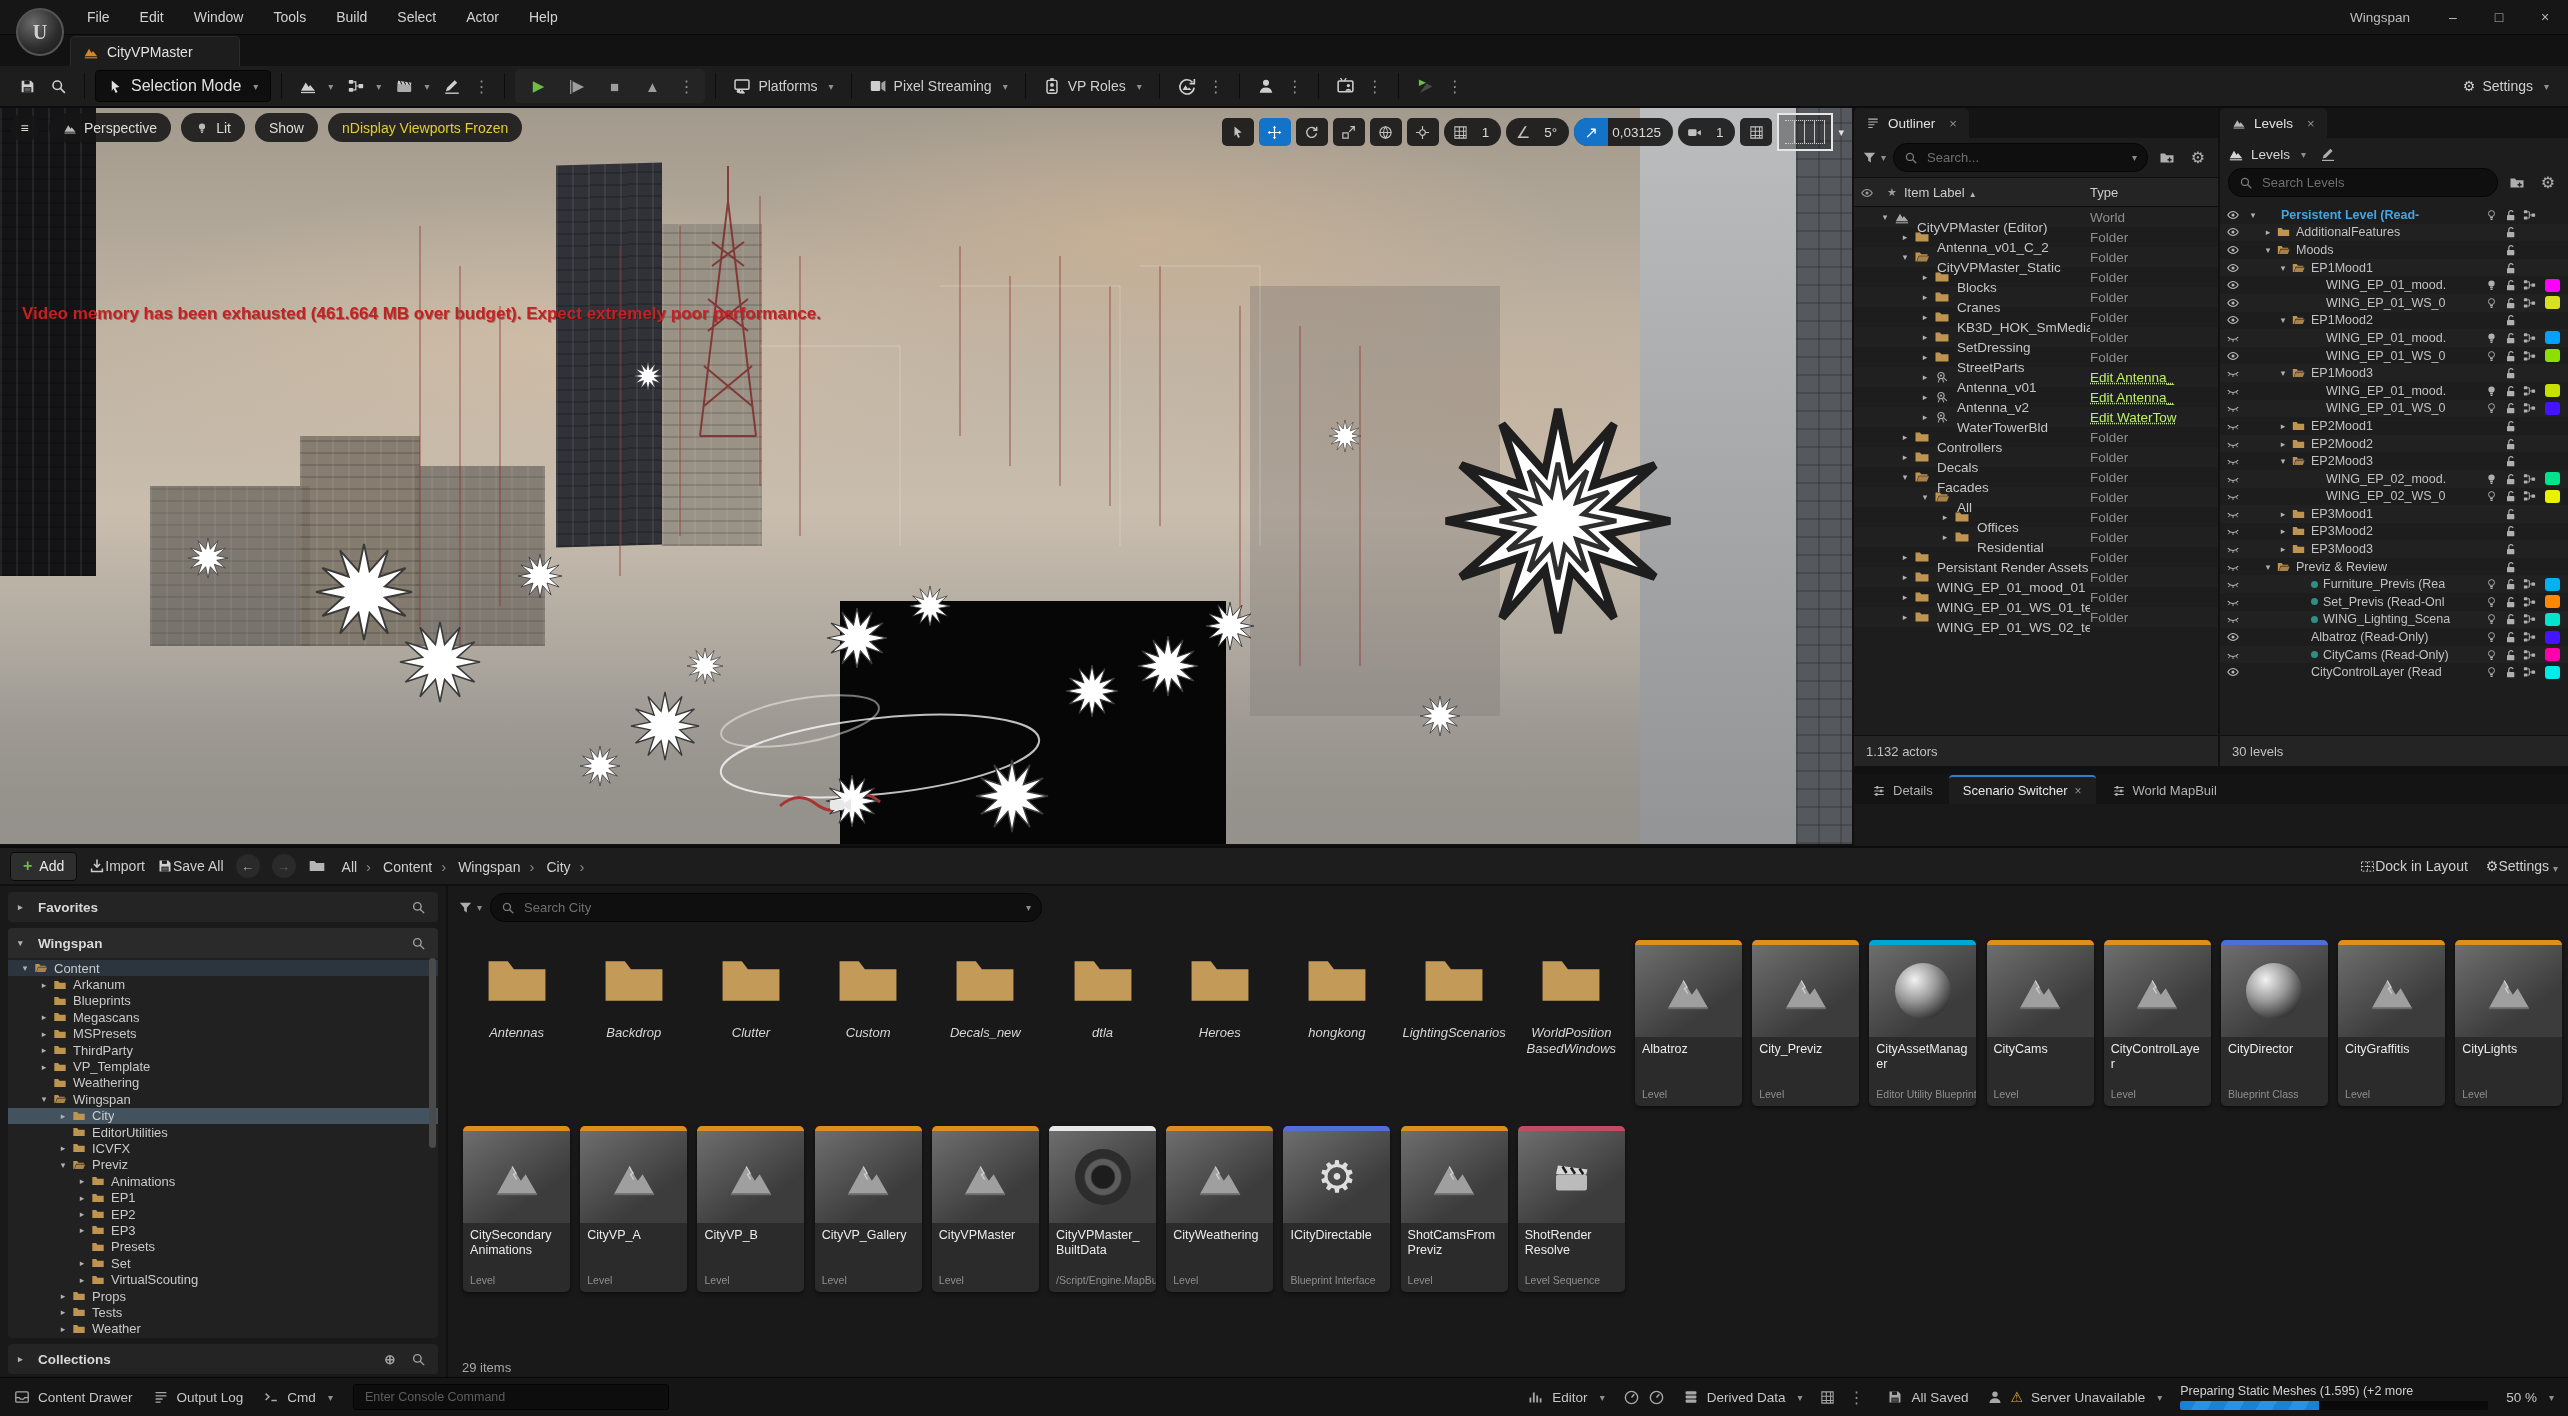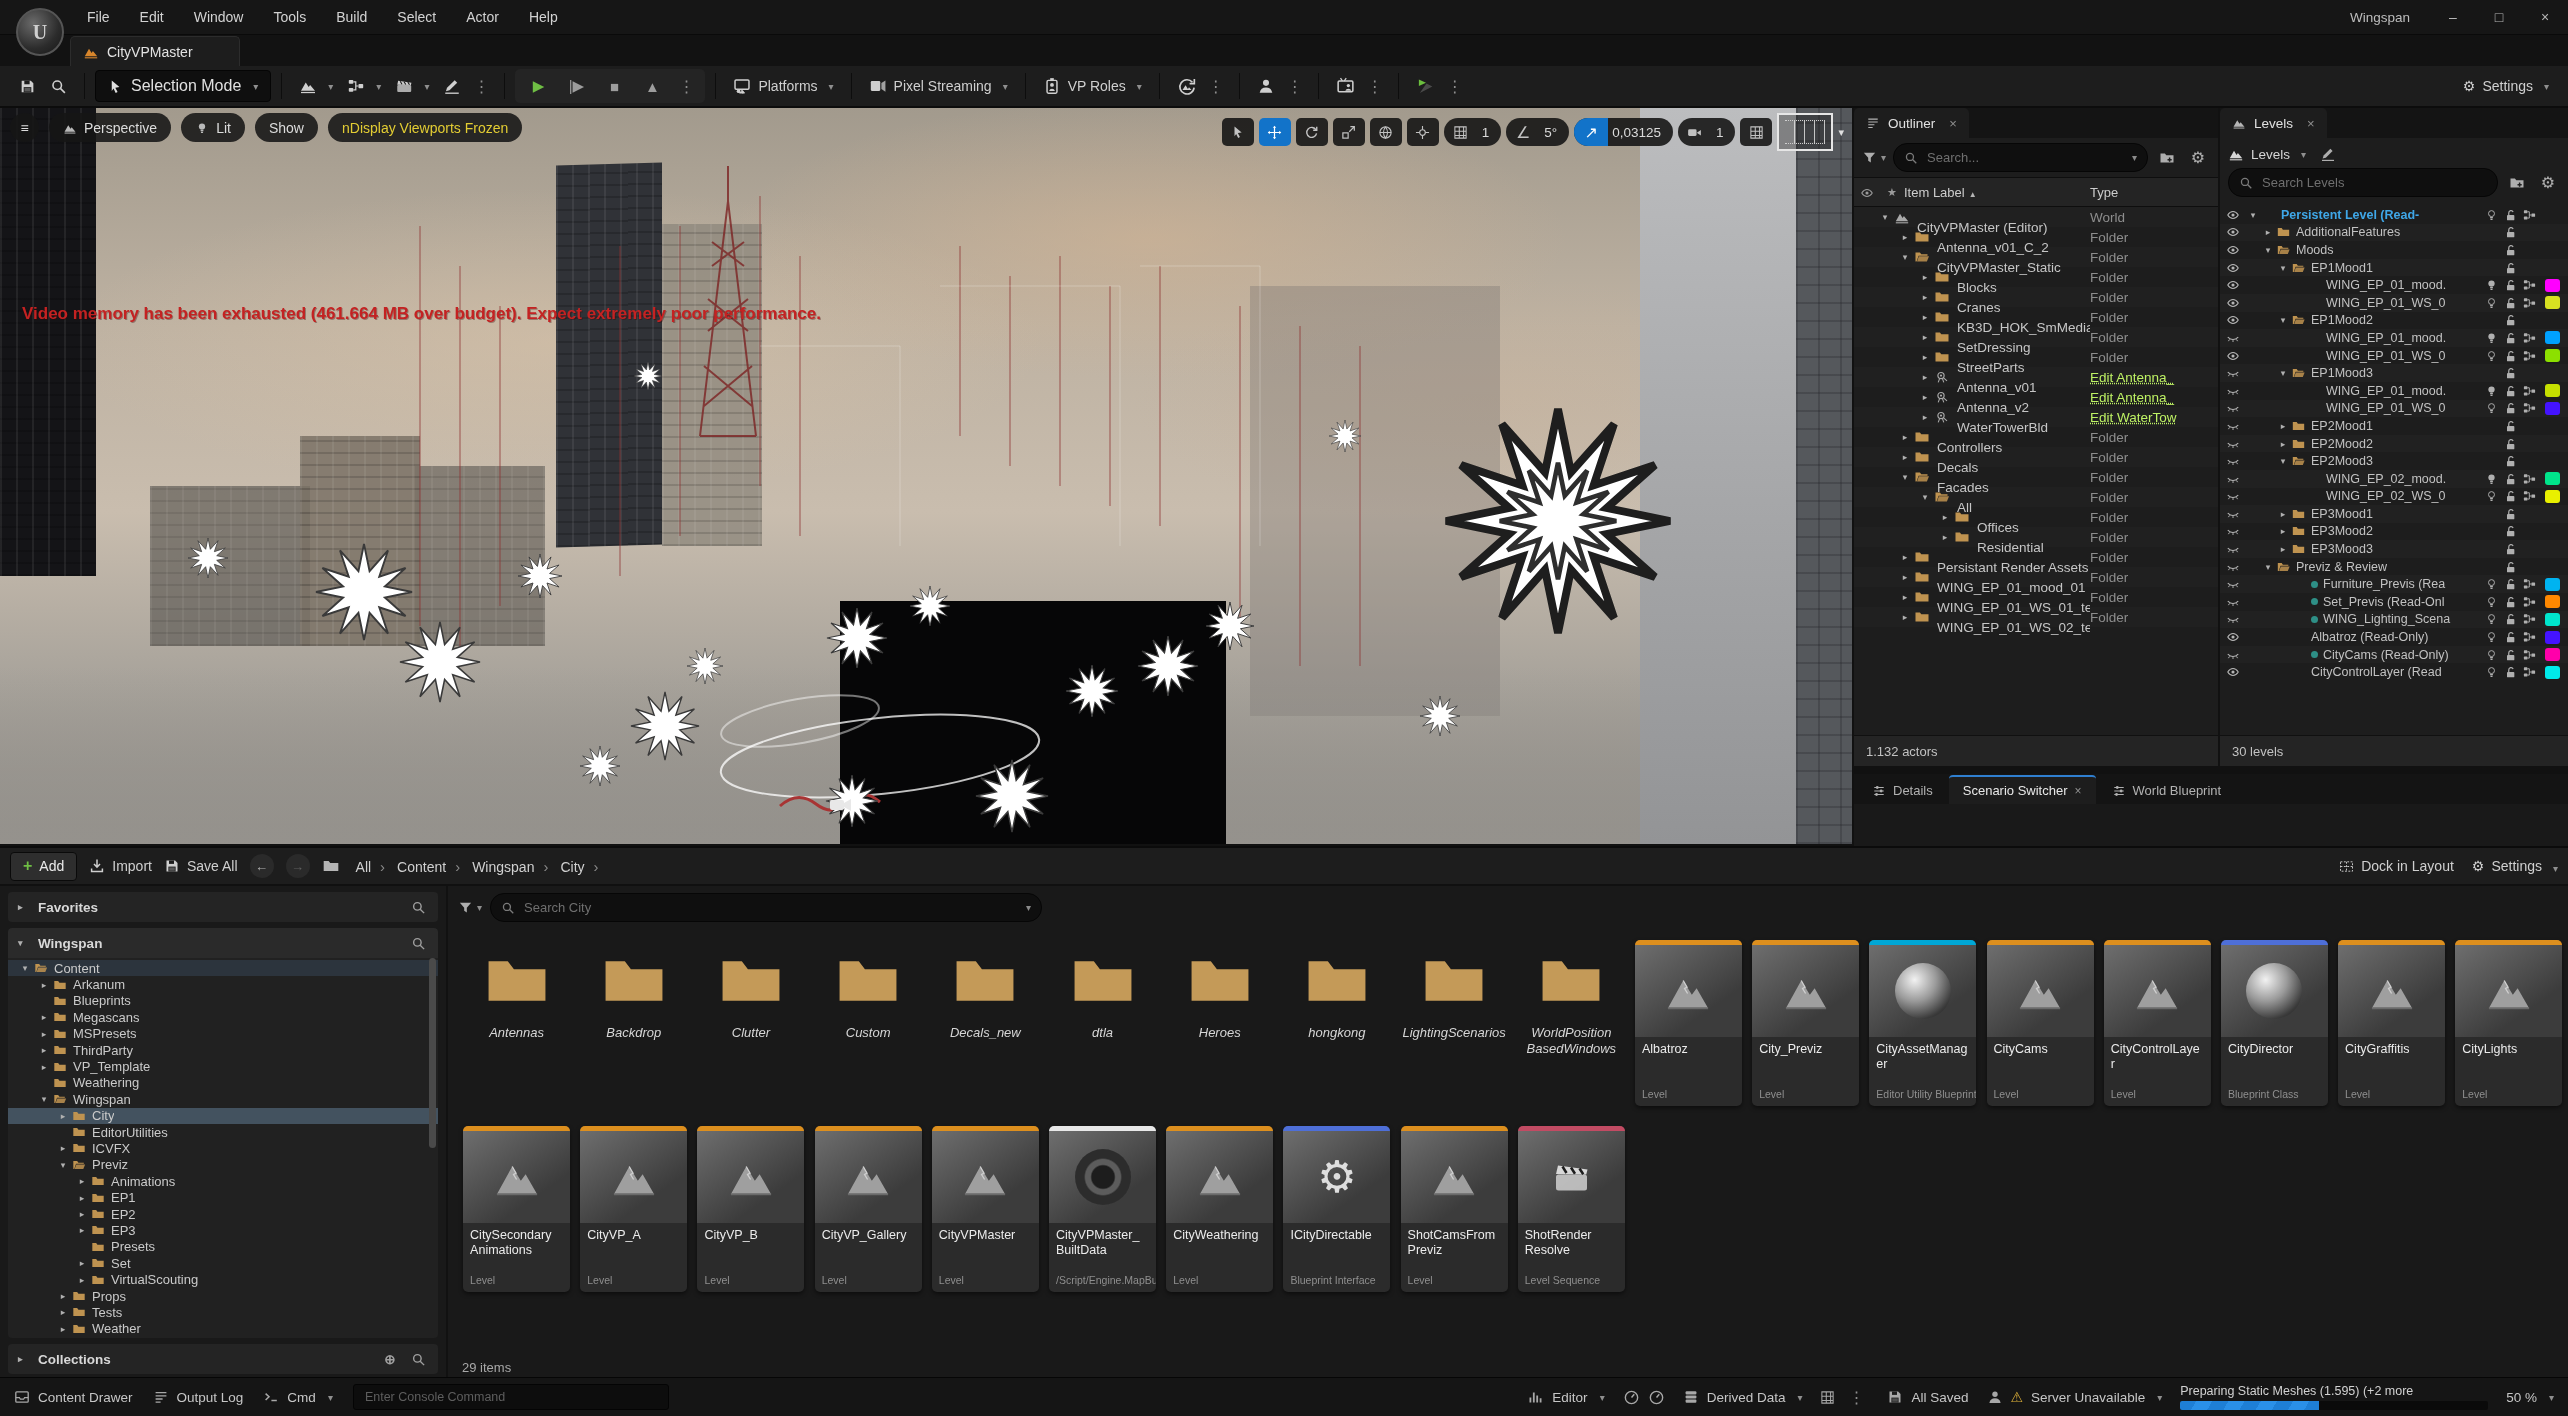--- a/index.html
+++ b/index.html
@@ -120,21 +120,21 @@
   .dtab[data-active="1"]{background:#1d1d1d;border-top:2px solid #2f7fd0;border-radius:4px 4px 0 0;color:#e8e8e8;}
   .dtab .close{display:none;color:#8f8f8f;font-size:12px;}
   .dtab[data-close="1"] .close{display:inline;}
   .dtab .ic{color:#b0b0b0;}
   #dockgap{position:absolute;left:1854px;top:804px;width:714px;height:42px;background:#191919;}
   
   #cb{position:absolute;left:0;top:846px;right:0;height:532px;background:#191919;border-top:2px solid #0b0b0b;}
   #cb-header{height:36px;background:#1d1d1d;border-bottom:2px solid #101010;display:flex;align-items:center;padding:0 10px;gap:12px;font-size:14px;}
   #add-btn{display:flex;align-items:center;gap:7px;background:#2e2e2e;border:1px solid #0a0a0a;border-radius:4px;height:27px;padding:0 12px;color:#eaeaea;}
   #add-btn .plus{color:#6fbe44;font-weight:bold;font-size:16px;}
-  .hbtn{display:flex;align-items:flex-end;gap:7px;color:#cfcfcf;}
+  .hbtn{display:flex;align-items:flex-end;color:#cfcfcf;}
   .navcirc{width:24px;height:24px;border-radius:50%;background:#2a2a2a;display:flex;align-items:center;justify-content:center;color:#b5b5b5;font-size:13px;}
   .navcirc.dim{color:#5f5f5f;}
   #breadcrumb{display:flex;align-items:center;gap:4px;color:#d0d0d0;}
   .crumb{padding:0 4px;}
   .crumb::after{content:"›";color:#8a8a8a;margin-left:9px;font-size:15px;}
   #cb-header .right{margin-left:auto;display:flex;align-items:center;gap:18px;color:#c9c9c9;}
   #cb-body{position:absolute;top:38px;bottom:0;left:0;right:0;display:flex;}
   #cb-side{width:430px;flex:none;display:flex;flex-direction:column;gap:6px;padding:6px 8px;}
   .side-sec{background:#242424;border-radius:4px;height:30px;display:flex;align-items:center;gap:8px;padding:0 10px;font-weight:bold;font-size:13.5px;color:#d8d8d8;flex:none;}
   .side-sec .caret2{font-size:9px;color:#b0b0b0;width:12px;}
@@ -1744,21 +1744,21 @@
       <div class="dtab" data-active="1" data-close="1" data-icon="none">
 
         <span>Scenario Switcher</span>
         <span class="close">×</span>
       </div>
 
       <div class="dtab" data-active="0" data-close="0" data-icon="globe">
         <svg class="ic single tabicon" width="14" height="14">
           <use href="#i-details"></use>
         </svg>
-        <span>World Blueprint</span>
+        <span>World MapBuil</span>
 
       </div>
     </div>
   <div id="dockgap"></div>
 
   <div id="cb">
     <div id="cb-header">
       <div id="add-btn">
         <span class="plus">+</span>
         <span>Add</span>

